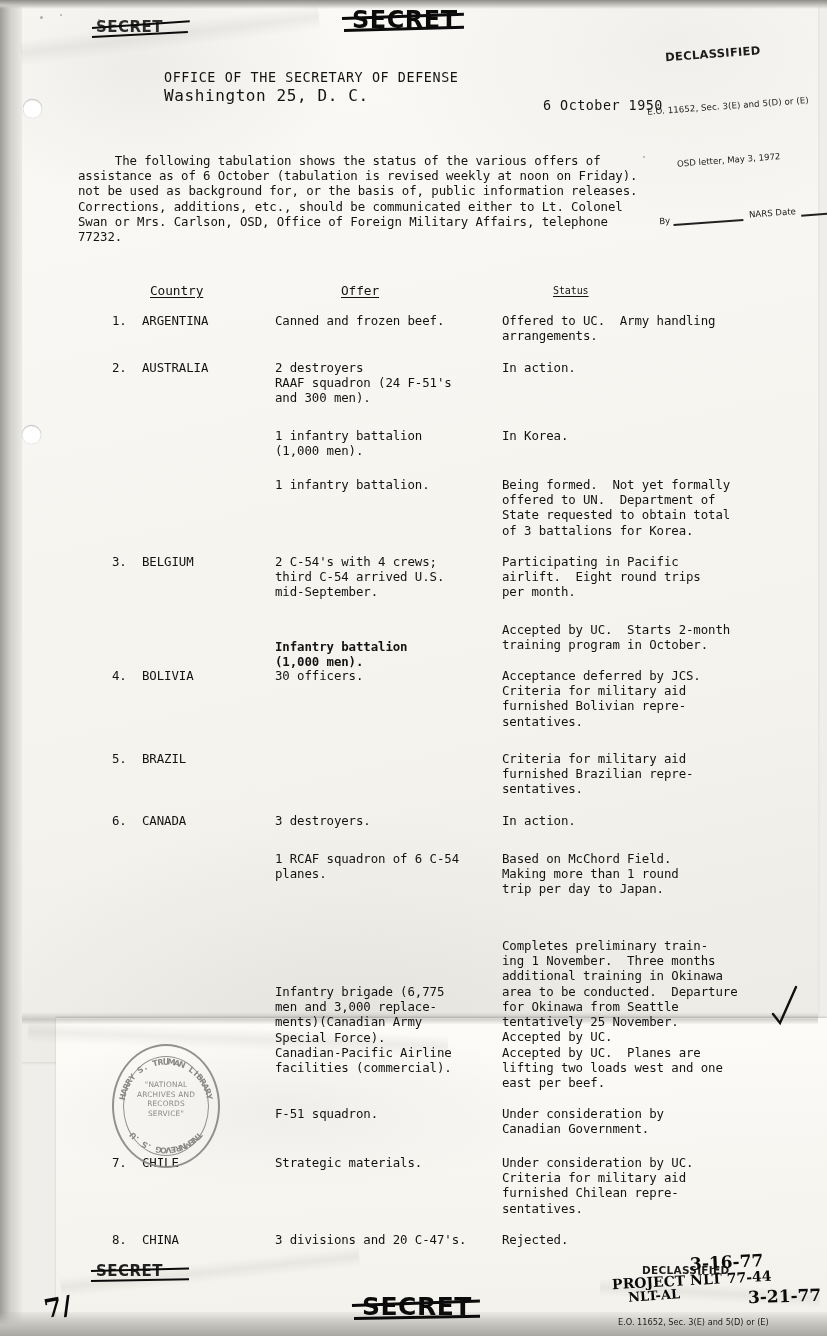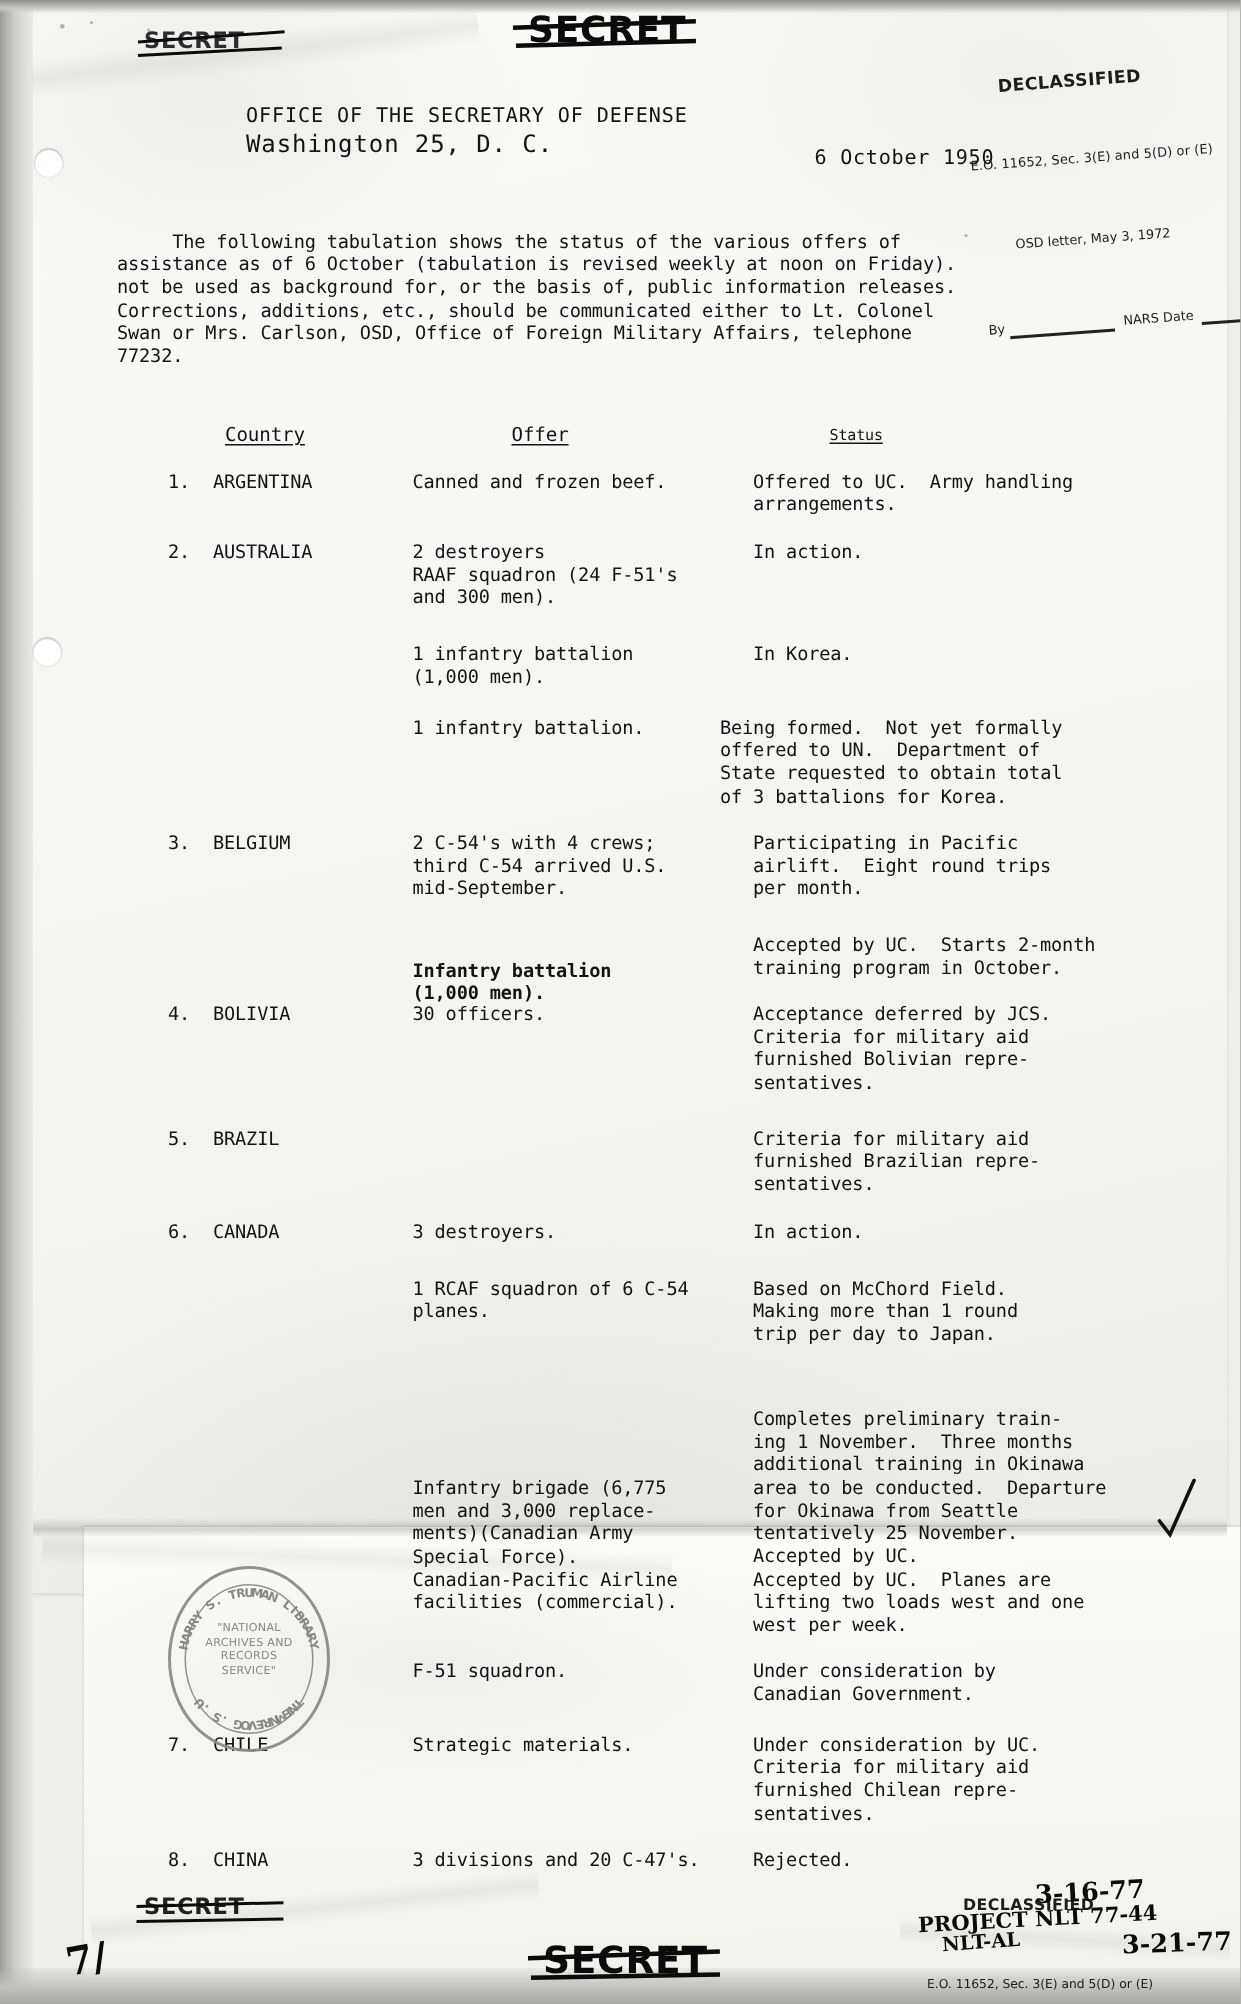--- a/index.html
+++ b/index.html
@@ -233,21 +233,21 @@
       <div class="t" style="left: 112px; top: 360px;">2.</div>
       <div class="t" style="left: 142px; top: 360px;">AUSTRALIA</div>
       <div class="t" style="left: 275px; top: 360px;">2 destroyers
 RAAF squadron (24 F-51's
 and 300 men).</div>
       <div class="t" style="left: 502px; top: 360px;">In action.</div>
       <div class="t" style="left: 275px; top: 428px;">1 infantry battalion
 (1,000 men).</div>
       <div class="t" style="left: 502px; top: 428px;">In Korea.</div>
       <div class="t" style="left: 275px; top: 477px;">1 infantry battalion.</div>
-      <div class="t" style="left: 480px; top: 477px;">Being formed.  Not yet formally
+      <div class="t" style="left: 502px; top: 477px;">Being formed.  Not yet formally
 offered to UN.  Department of
 State requested to obtain total
 of 3 battalions for Korea.</div>
       <div class="t" style="left: 112px; top: 554px;">3.</div>
       <div class="t" style="left: 142px; top: 554px;">BELGIUM</div>
       <div class="t" style="left: 275px; top: 554px;">2 C-54's with 4 crews;
 third C-54 arrived U.S.
 mid-September.</div>
       <div class="t" style="left: 502px; top: 554px;">Participating in Pacific
 airlift.  Eight round trips
@@ -285,21 +285,21 @@
 ing 1 November.  Three months
 additional training in Okinawa
 area to be conducted.  Departure
 for Okinawa from Seattle
 tentatively 25 November.
 Accepted by UC.</div>
       <div class="t" style="left: 275px; top: 1045px;">Canadian-Pacific Airline
 facilities (commercial).</div>
       <div class="t" style="left: 502px; top: 1045px;">Accepted by UC.  Planes are
 lifting two loads west and one
-west per week.</div>
+east per beef.</div>
       <div class="t" style="left: 275px; top: 1106px;">F-51 squadron.</div>
       <div class="t" style="left: 502px; top: 1106px;">Under consideration by
 Canadian Government.</div>
       <div class="t" style="left: 112px; top: 1155px;">7.</div>
       <div class="t" style="left: 142px; top: 1155px;">CHILE</div>
       <div class="t" style="left: 275px; top: 1155px;">Strategic materials.</div>
       <div class="t" style="left: 502px; top: 1155px;">Under consideration by UC.
 Criteria for military aid
 furnished Chilean repre-
 sentatives.</div>

